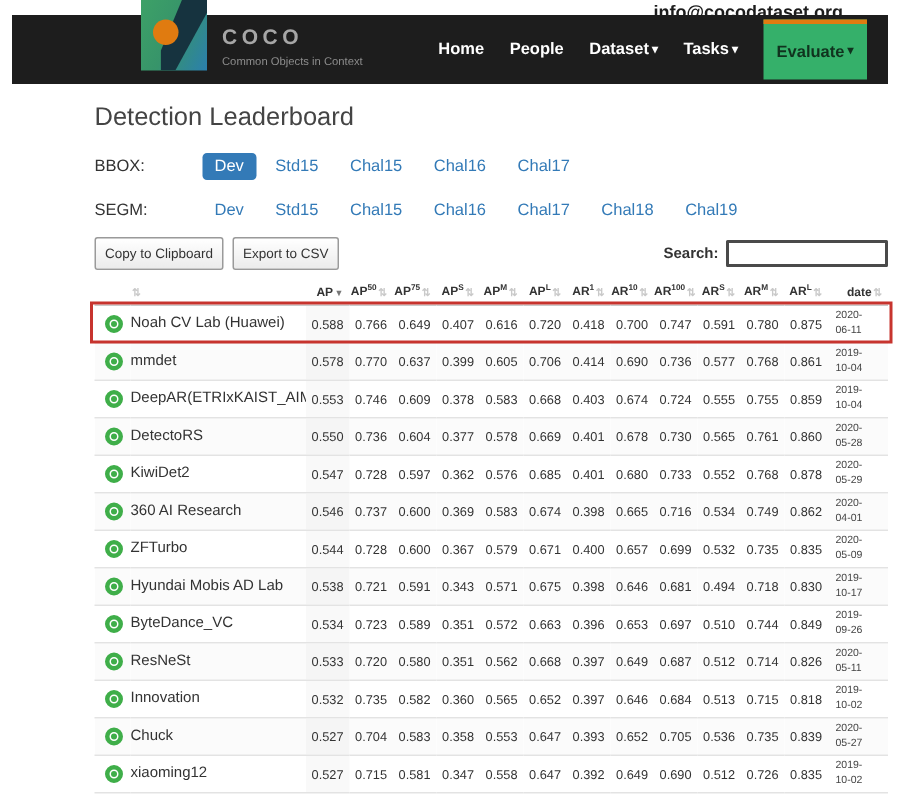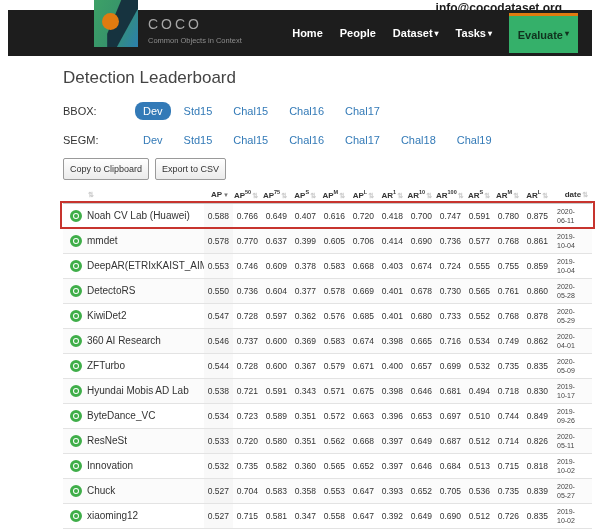--- a/index.html
+++ b/index.html
@@ -22,42 +22,42 @@
   }
   .logo-swoosh {
     position:absolute; inset:0; background:#16333f;
     clip-path:polygon(62% 0, 100% 0, 100% 18%, 52% 100%, 30% 100%, 30% 72%);
   }
   .logo-dot {
     position:absolute; left:8px; top:13px; width:17px; height:17px; border-radius:50%;
     background:var(--orange,#e07b10);
   }
   .brand { position:absolute; left:140px; top:6px; }
-  .brand-title { color:#a6a6a6; font-size:14px; letter-spacing:3px; }
+  .brand-title { color:#a6a6a6; font-size:14px; letter-spacing:3px;font-weight:bold; }
   .brand-sub { color:#8d8d8d; font-size:7.5px; margin-top:4px; }
 
   .nav {
     position:absolute; right:100px; top:0; height:100%; display:flex; align-items:center; gap:17px;
   }
   .nav-item { color:#fff; font-size:11px; font-weight:bold; cursor:pointer; white-space:nowrap; }
   .caret::after { content:"▾"; font-size:8px; margin-left:2px; position:relative; top:-1px; }
   .evaluate-btn {
     position:absolute; right:14px; top:3px; height:40px; padding:12px 9px;
     background:var(--green,#35b06a); border-top:3px solid var(--orange,#e07b10);
     display:flex; align-items:center; color:#10321e; font-size:11px; font-weight:bold; cursor:pointer;
   }
 
   
   .main { position:absolute; top:66px; left:63px; width:529px; }
   .page-title { font-size:17px; font-weight:400; color:#444; margin:2px 0 12px; }
 
   .filter-row { display:flex; align-items:center; margin-bottom:7px; height:22px; font-size:11px; }
   .filter-label { width:72px; color:#333; }
   .filter-opts { display:flex; align-items:center; gap:5px; }
-  .filter-opt { color:var(--blue,#337ab7); padding:3px 8px; cursor:pointer; border-radius:8px; font-size:11px; }
+  .filter-opt { color:var(--blue,#337ab7); padding:3px 8px; cursor:pointer; border-radius:3px; font-size:11px; }
   .filter-opt.selected { background:var(--blue,#337ab7); color:#fff; }
 
   .toolbar { display:flex; align-items:center; margin-top:7px; height:22px; }
   .btn {
     font-size:9px; color:#333; background:linear-gradient(#ffffff,#ebebeb);
     border:1px solid #9a9a9a; border-radius:2px; padding:5px 6px; margin-right:6px; cursor:pointer;
   }
   .search { margin-left:auto; display:flex; align-items:center; gap:5px; }
   .search-label { font-size:10px; font-weight:bold; color:#333; }
   .search-input { width:108px; height:18px; border:2px solid #4a4a4a; border-radius:1px; font-size:10px; padding:0 3px; }
@@ -139,20 +139,24 @@
         <span class="filter-opt">Chal16</span>
         <span class="filter-opt">Chal17</span>
         <span class="filter-opt">Chal18</span>
         <span class="filter-opt">Chal19</span>
       </span>
   </div>
 
   <div class="toolbar">
     <button class="btn">Copy to Clipboard</button>
     <button class="btn">Export to CSV</button>
+    <span class="search">
+      <span class="search-label">Search:</span>
+      <input class="search-input" type="text" value="" style="">
+    </span>
   </div>
 
   <div class="table-wrap">
     <table>
       <colgroup id="cols">
           <col style="width: 24px;">
           <col style="width: 117px;">
           <col style="width: 29px;">
           <col style="width: 29px;">
           <col style="width: 29px;">

